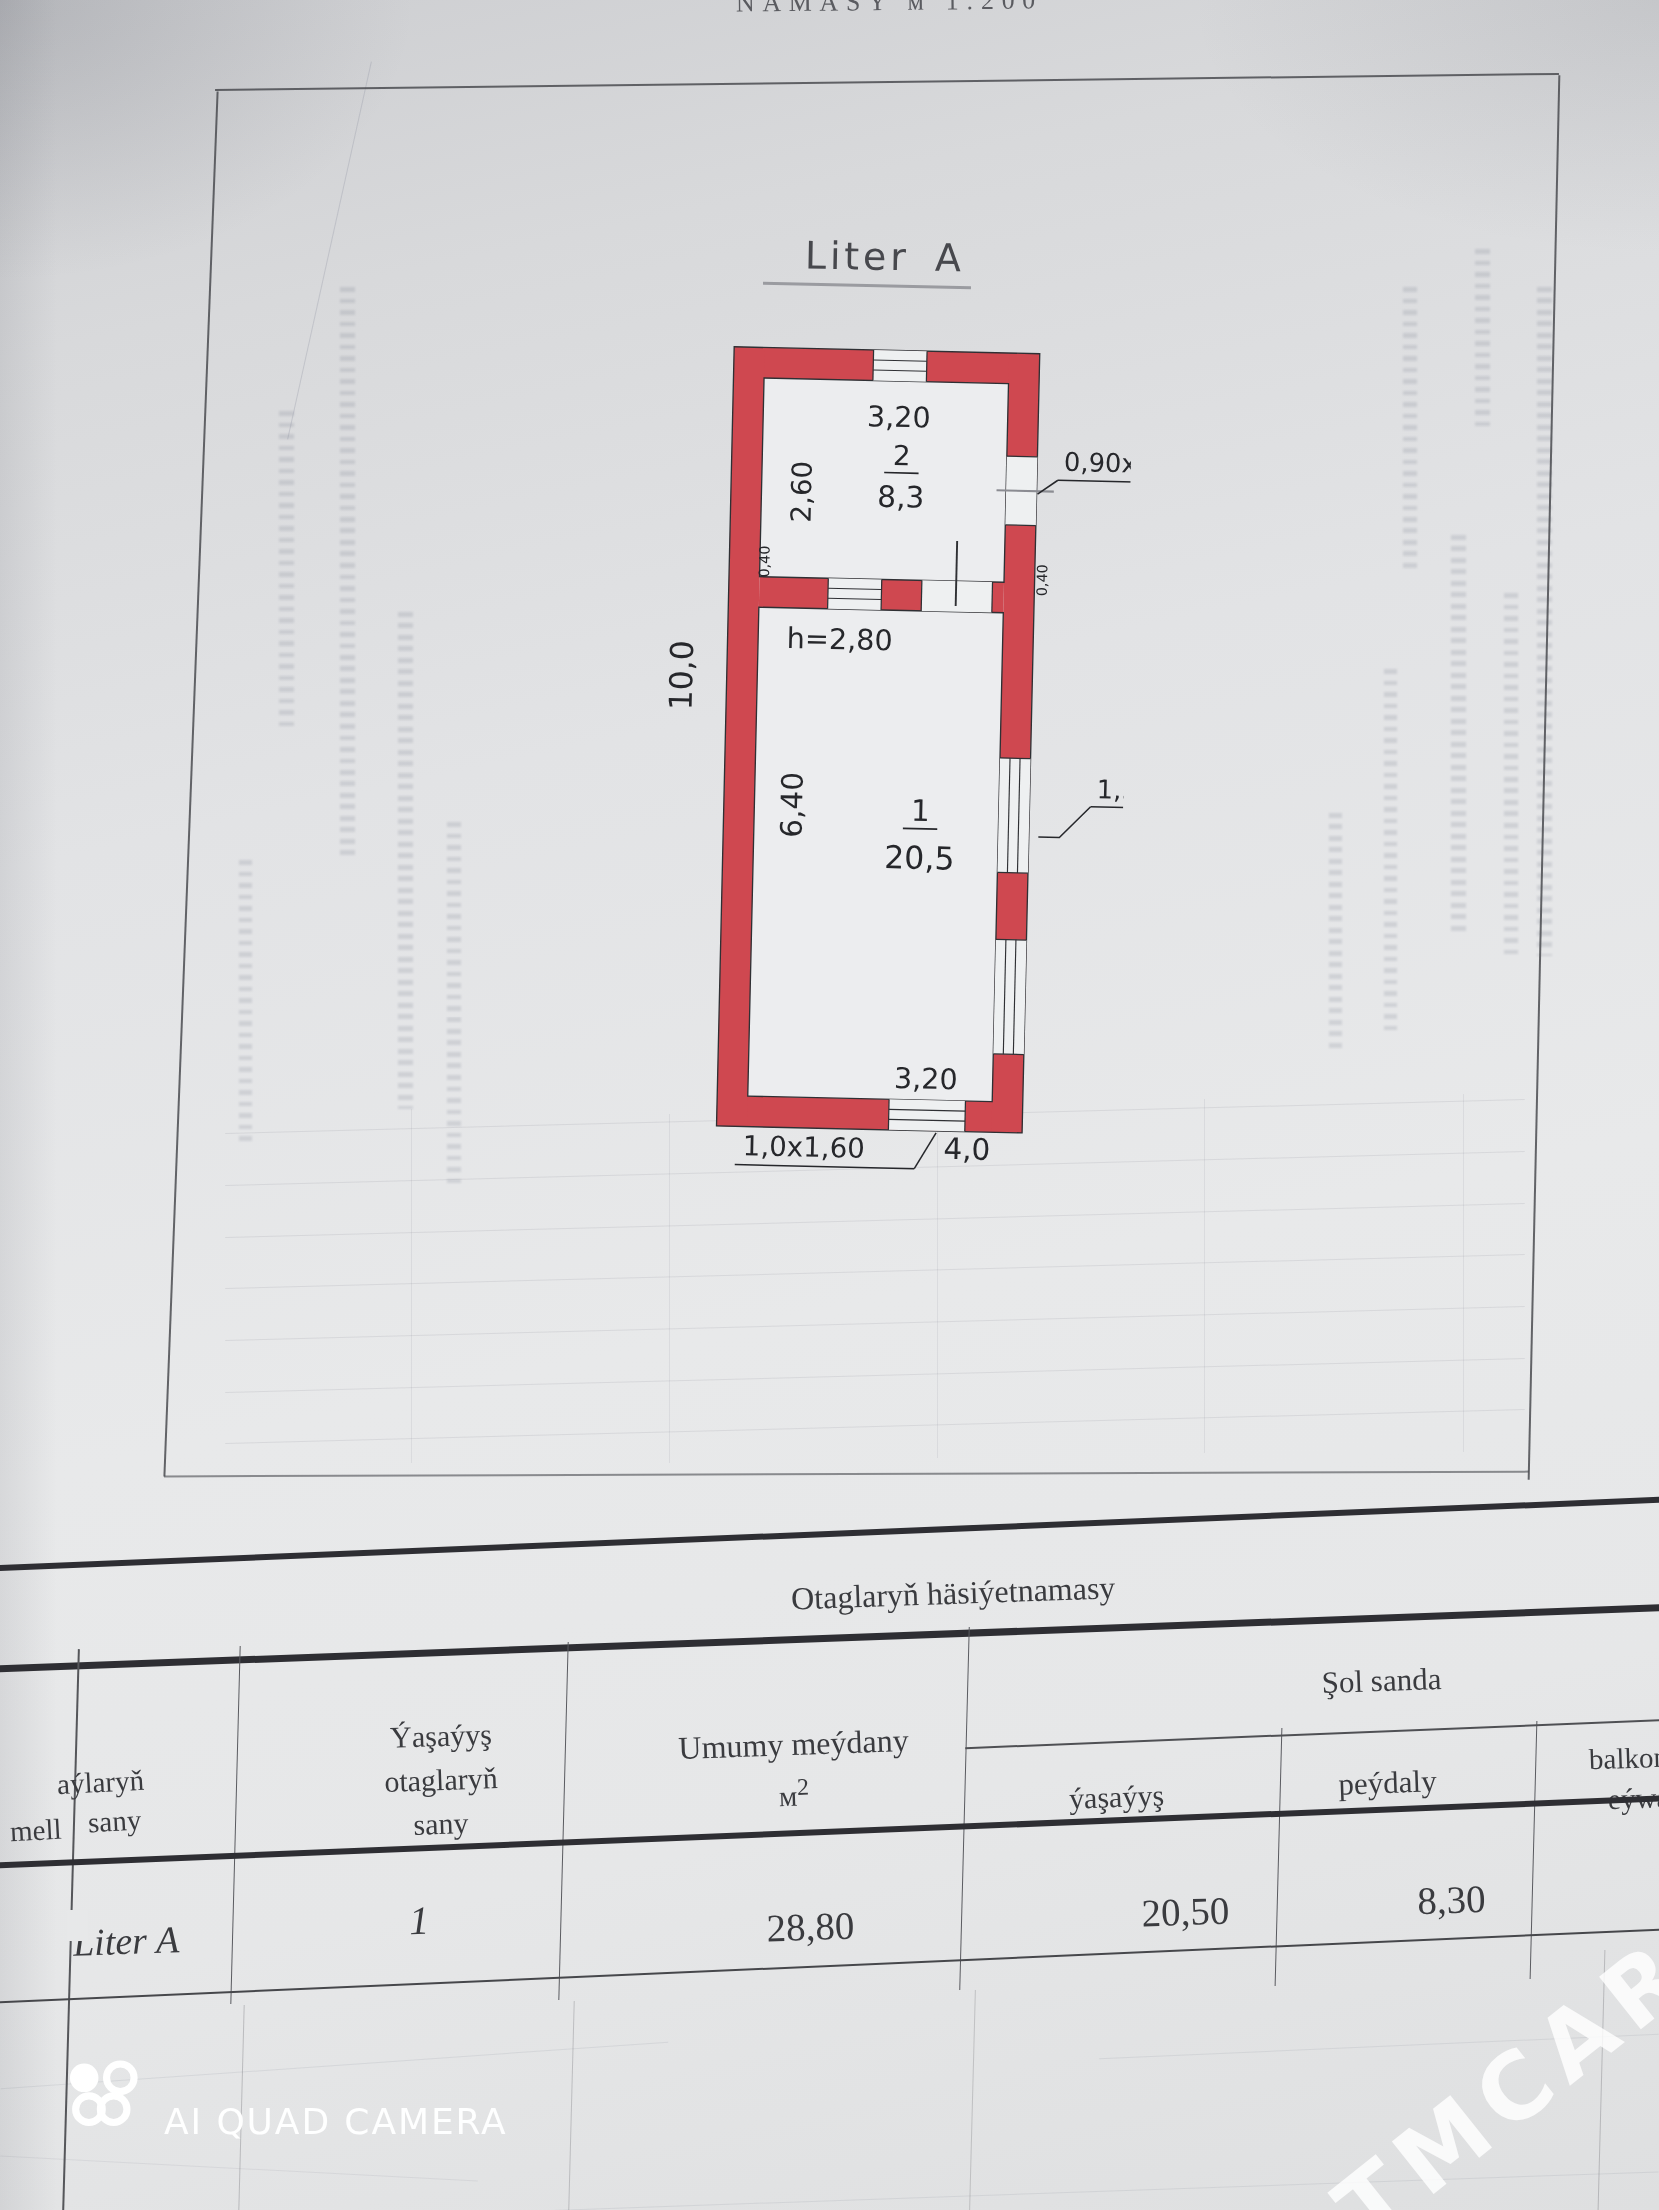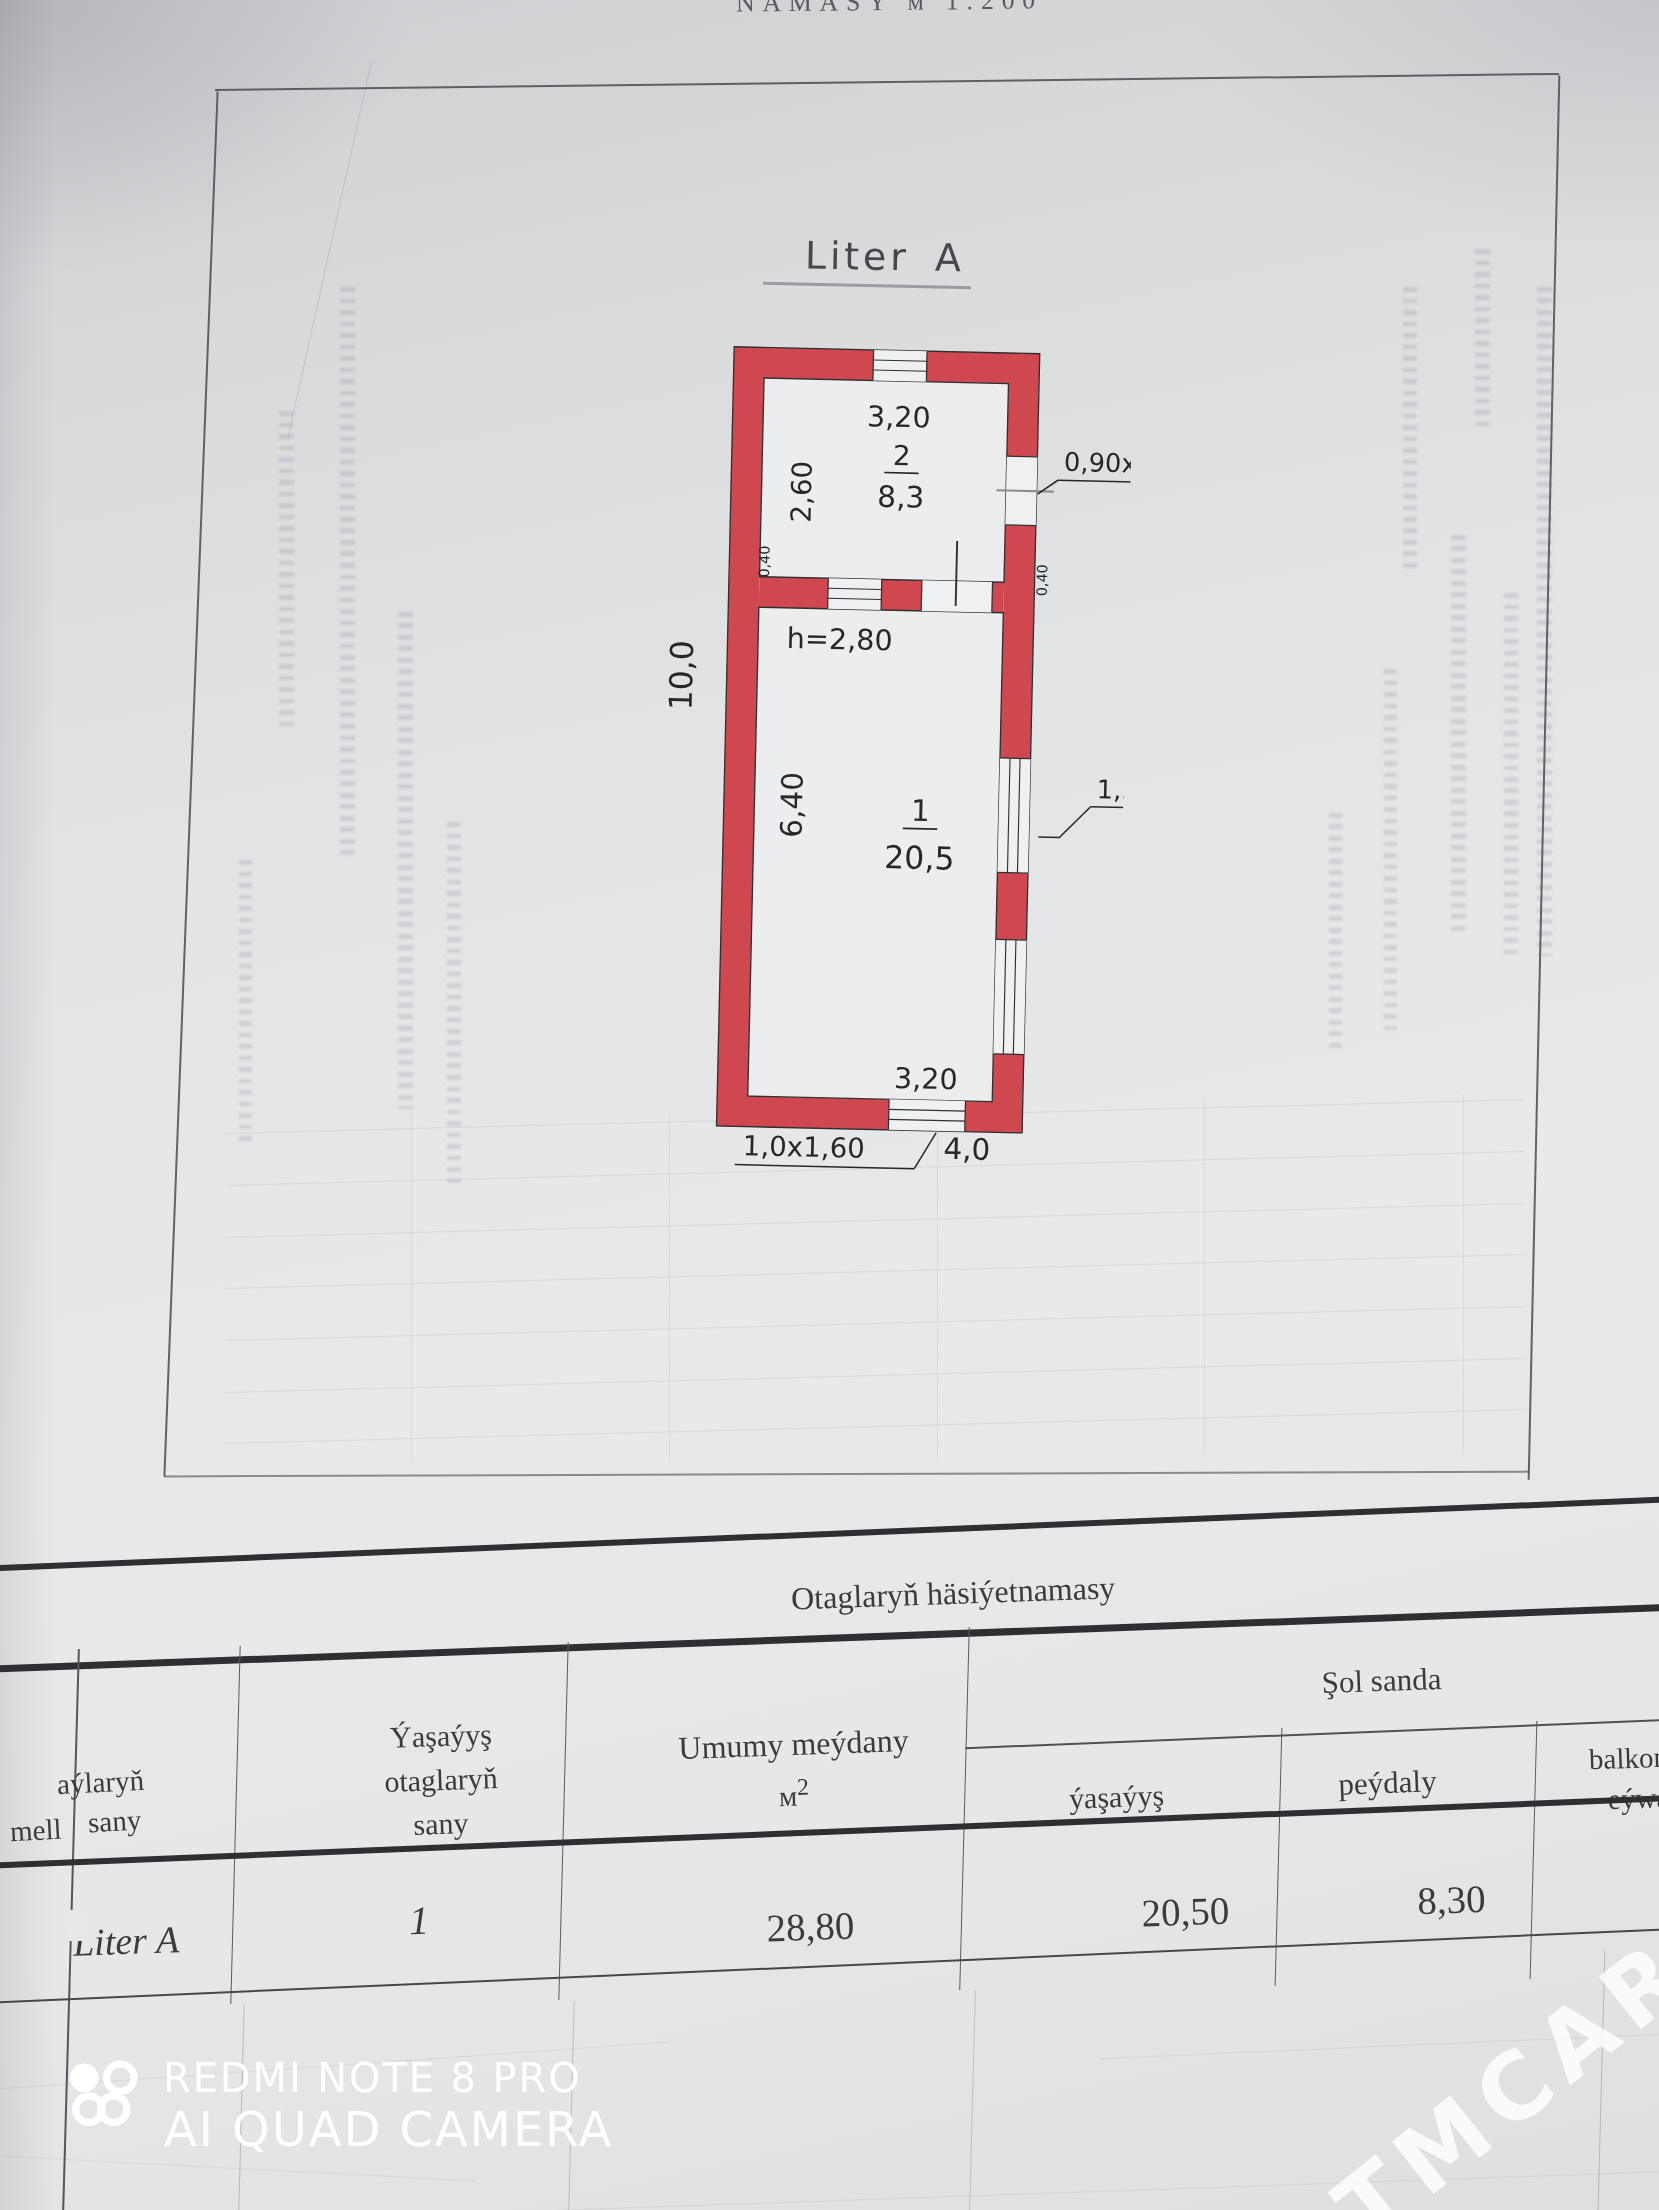--- a/index.html
+++ b/index.html
@@ -216,20 +216,19 @@
   <div class="gline" style="left:0;top:2168px;width:478px;opacity:.8;transform:rotate(3deg);"></div>
   <div class="gline" style="left:1099px;top:2046px;width:560px;opacity:.9;transform:rotate(-2.5deg);"></div>
   <div class="gline" style="left:191px;top:2197px;width:1468px;opacity:.9;transform:rotate(-2deg);"></div>
 
   <svg width="115" height="76" style="position:absolute;left:59px;top:2055px;" viewBox="0 0 120 80">
     <circle cx="26" cy="24" r="15" fill="#ffffff"></circle>
     <circle cx="64" cy="24" r="14.5" fill="none" stroke="#ffffff" stroke-width="7.5"></circle>
     <circle cx="31" cy="57" r="14" fill="none" stroke="#ffffff" stroke-width="7.5"></circle>
     <circle cx="57" cy="57" r="14" fill="none" stroke="#ffffff" stroke-width="7.5"></circle>
   </svg>
-  <div class="t" style="left:163px;top:2055px;font-size:40px;letter-spacing:1.9px;color:rgba(255,255,255,0.97);">REDMI NOTE 8 PRO</div>
-  <div class="t" style="left:164px;top:2101px;font-size:48px;letter-spacing:1.9px;color:rgba(255,255,255,0.97);">AI QUAD CAMERA</div>
+  <div class="t" style="left:164px;top:2101px;font-size:36px;letter-spacing:1.9px;color:rgba(255,255,255,0.97);">AI QUAD CAMERA</div>
 
   <div class="wm" style="left:1295px;top:2012px;font-size:92px;transform:rotate(-38.5deg);">TMCARS</div>
   <div class="wm" style="left:1.9px;top:-65px;font-size:76px;letter-spacing:9.6px;transform:rotate(-36deg);transform-origin:left bottom;color:rgba(255,255,255,0.85);">TMCARS</div>
 
 </div>
 
 
 </body></html>

